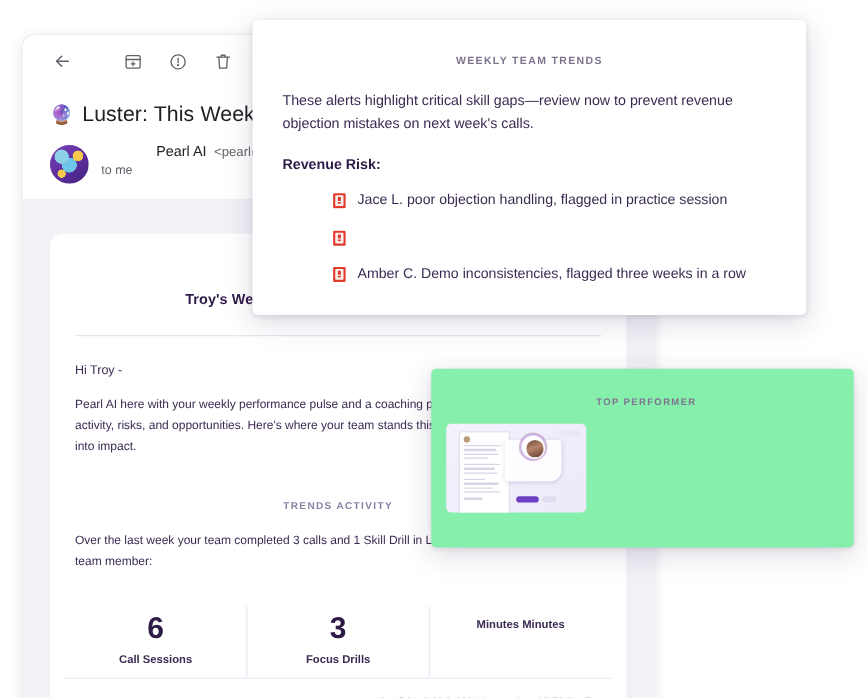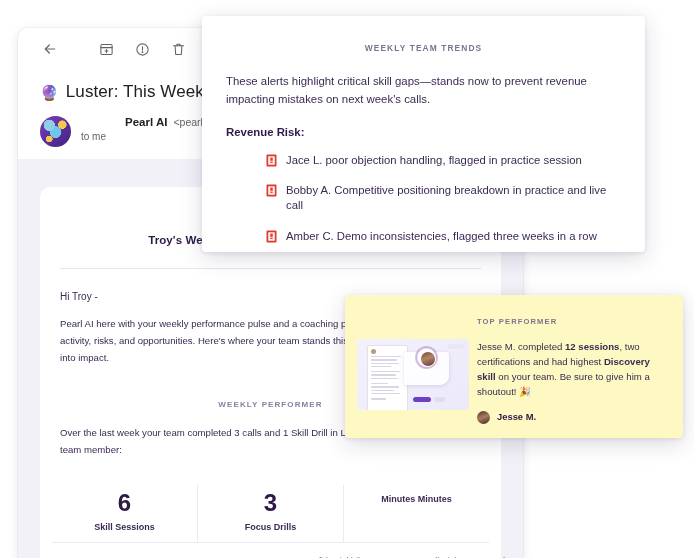--- a/index.html
+++ b/index.html
@@ -72,21 +72,21 @@
     border-radius: 50%;
     flex: 0 0 auto;
     background:
       radial-gradient(circle at 30% 30%, #8ecfe8 0 18%, transparent 19%),
       radial-gradient(circle at 72% 28%, #f2c94c 0 13%, transparent 14%),
       radial-gradient(circle at 30% 74%, #f2c94c 0 10%, transparent 11%),
       radial-gradient(circle at 50% 52%, #6ec6e8 0 26%, transparent 27%),
       linear-gradient(140deg, #7b3fb5 0%, #5b2d9e 55%, #42237d 100%);
   }
   .sender-line1 { display: flex; align-items: baseline; gap: 6px; }
-  .sender-name { font-size: 11.5px; font-weight: bold; color: #202124; padding-left: 44px; }
+  .sender-name { font-size: 11.5px; font-weight: normal; color: #202124; padding-left: 44px; }
   .sender-email { font-size: 10.5px; color: #5f6368; }
   .sender-to { font-size: 10px; color: #5f6368; margin-top: 3px; }
 
   
   .mail-body {
     background: #f1f1f7;
     padding: 28px 0 0 0;
     min-height: 420px;
   }
   .newsletter {
@@ -227,21 +227,21 @@
     margin-top: 1px;
   }
 
   
   .card-top {
     position: absolute;
     left: 345px;
     top: 295px;
     width: 338px;
     height: 143px;
-    background: #fef9c3;
+    background: #86efac;
     border-radius: 4px;
     box-shadow: 0 6px 22px rgba(45,30,70,0.17), 0 1px 4px rgba(45,30,70,0.10);
     overflow: hidden;
   }
   .top-label {
     font-size: 7.6px;
     font-weight: bold;
     letter-spacing: 1.1px;
     color: #7e738f;
     position: absolute;
@@ -427,27 +427,27 @@
           <circle cx="22.5" cy="7" r="1.5" fill="#8e6fd6"></circle>
         </svg>
       </div>
 
       <div class="nl-title">Troy's Weekly AI Coaching Plan from Luster</div>
       <div class="nl-rule"></div>
 
       <div class="nl-greeting">Hi Troy -</div>
       <div class="nl-text nl-para">Pearl AI here with your weekly performance pulse and a coaching plan based on your team's activity, risks, and opportunities. Here's where your team stands this week and how to turn insight into impact.</div>
 
-      <div class="section-label">WEEKLY PERFORMER</div>
+      <div class="section-label">TRENDS ACTIVITY</div>
       <div class="nl-text">Over the last week your team completed 3 calls and 1 Skill Drill in Luster. Here is the breakdown by team member:</div>
 
       <div class="stats-row">
         <div class="stat">
           <div class="stat-value">6</div>
-          <div class="stat-label">Skill Sessions</div>
+          <div class="stat-label">Call Sessions</div>
         </div>
         <div class="stat">
           <div class="stat-value">3</div>
           <div class="stat-label">Focus Drills</div>
         </div>
         <div class="stat">
           <div class="stat-label">Minutes Minutes</div>
         </div>
       </div>
       <div class="stats-underline"></div>
@@ -455,40 +455,39 @@
   </div>
 
   <div class="mail-footer">
     <div class="footer-text">Confidential  |  © 2024 Luster, Inc. All Rights Reserved</div>
 
   </div>
 </div>
 
 <div class="card-trends">
   <div class="trends-label">WEEKLY TEAM TRENDS</div>
-  <div class="trends-intro">These alerts highlight critical skill gaps—stands now to prevent revenue impacting mistakes on next week's calls.</div>
+  <div class="trends-intro">These alerts highlight critical skill gaps—review now to prevent revenue objection mistakes on next week's calls.</div>
   <div class="trends-heading">Revenue Risk:</div>
 
   <div class="alert-item">
     <svg class="alert-emoji" viewBox="0 0 11 13">
         <rect x="0.5" y="0.5" width="10" height="12" rx="1" fill="#e23b2e"></rect>
         <rect x="2.2" y="2.2" width="6.6" height="8.6" rx="0.6" fill="#f7f2ee"></rect>
         <rect x="4.3" y="3.6" width="2.4" height="3.2" fill="#e23b2e"></rect>
         <rect x="4.3" y="7.6" width="2.4" height="1.3" fill="#e23b2e"></rect>
       </svg>
     <span>Jace L. poor objection handling, flagged in practice session</span>
   </div>
   <div class="alert-item">
     <svg class="alert-emoji" viewBox="0 0 11 13">
         <rect x="0.5" y="0.5" width="10" height="12" rx="1" fill="#e23b2e"></rect>
         <rect x="2.2" y="2.2" width="6.6" height="8.6" rx="0.6" fill="#f7f2ee"></rect>
         <rect x="4.3" y="3.6" width="2.4" height="3.2" fill="#e23b2e"></rect>
         <rect x="4.3" y="7.6" width="2.4" height="1.3" fill="#e23b2e"></rect>
       </svg>
-    <span>Bobby A. Competitive positioning breakdown in practice and live call</span>
   </div>
   <div class="alert-item">
     <svg class="alert-emoji" viewBox="0 0 11 13">
         <rect x="0.5" y="0.5" width="10" height="12" rx="1" fill="#e23b2e"></rect>
         <rect x="2.2" y="2.2" width="6.6" height="8.6" rx="0.6" fill="#f7f2ee"></rect>
         <rect x="4.3" y="3.6" width="2.4" height="3.2" fill="#e23b2e"></rect>
         <rect x="4.3" y="7.6" width="2.4" height="1.3" fill="#e23b2e"></rect>
       </svg>
     <span>Amber C. Demo inconsistencies, flagged three weeks in a row</span>
   </div>
@@ -516,20 +515,13 @@
         <div class="thumb-line" style="width:45%;margin-top:4px"></div>
       </div>
     </div>
     <div class="thumb-video"></div>
     <div class="thumb-halo"></div>
     <div class="thumb-face"></div>
     <div class="thumb-pill"></div>
     <div class="thumb-pill2"></div>
   </div>
 
-  <div class="top-copy">
-    <span>Jesse M. completed </span><b>12 sessions</b><span>, two certifications and had highest </span><b>Discovery skill</b><span> on your team. Be sure to give him a shoutout! 🎉</span>
-    <div class="top-person">
-      <div class="person-avatar"></div>
-      <span class="person-name">Jesse M.</span>
-    </div>
-  </div>
 </div>
 
 </body></html>

